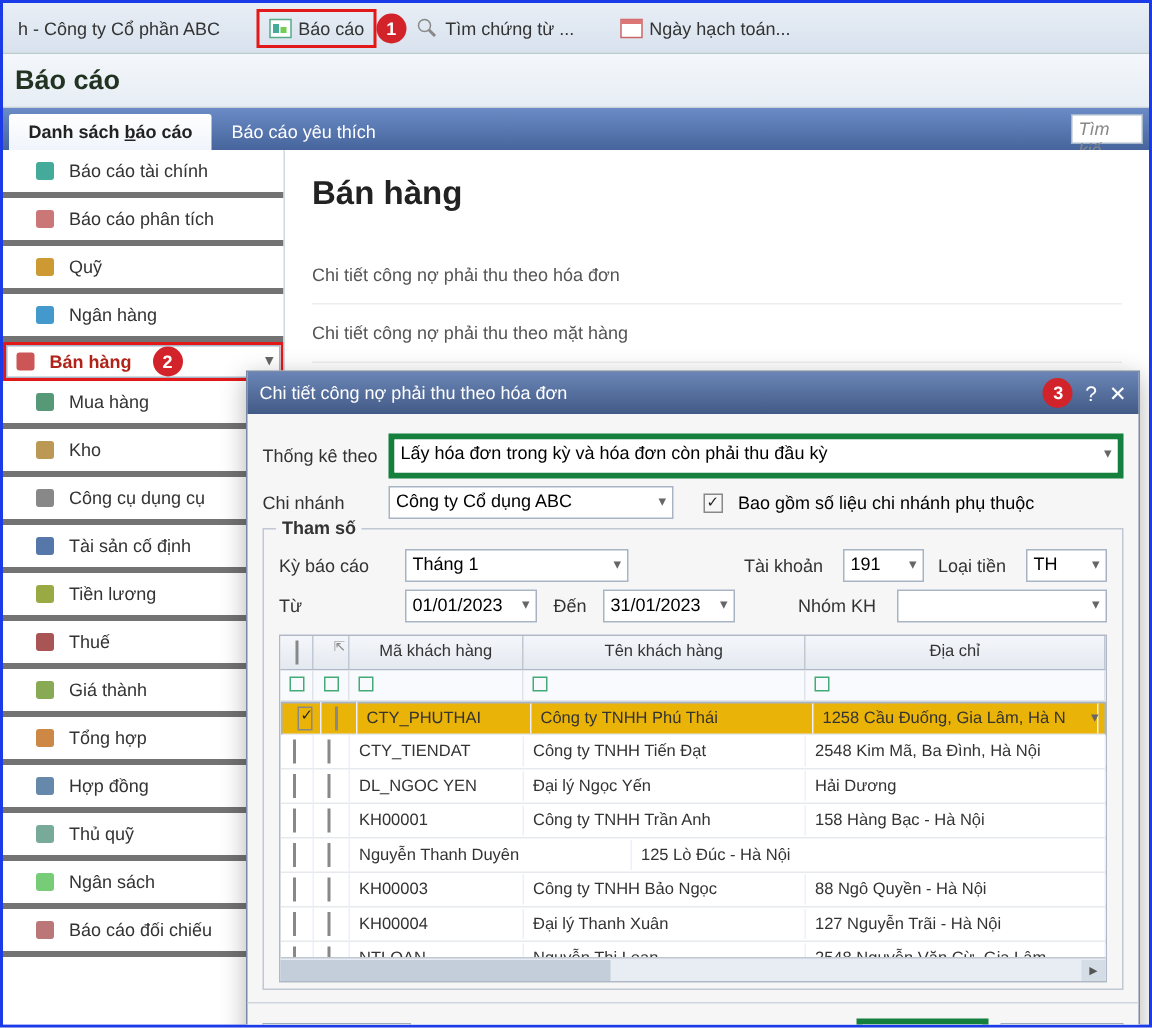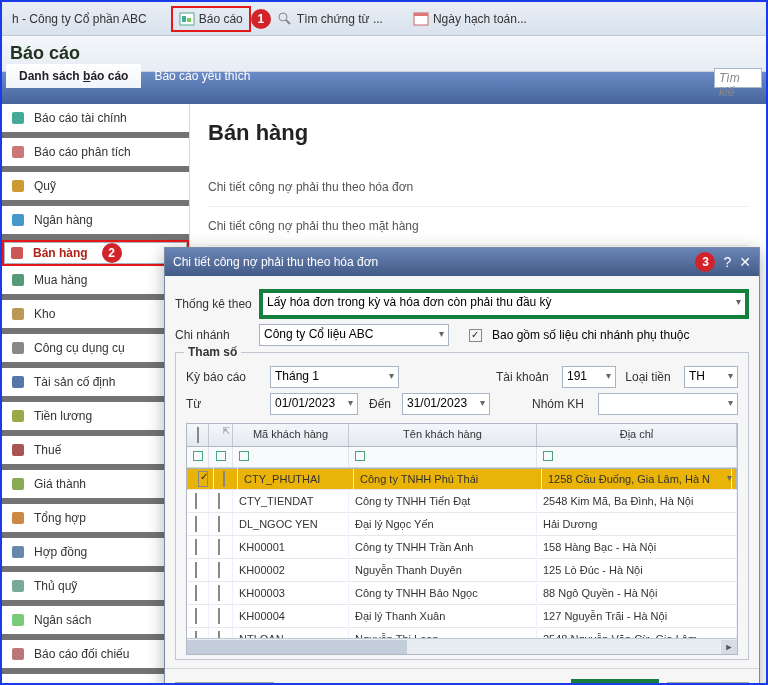--- a/index.html
+++ b/index.html
@@ -2,28 +2,28 @@
 <html><head>
 <meta charset="utf-8">
 <style>
 *{box-sizing:border-box;margin:0;padding:0;font-family:Tahoma,Arial,sans-serif;font-size:12px}
 body{background:#fff;width:768px;height:685px;overflow:hidden;border:2px solid #1b3ae8;position:relative}
 .topbar{height:34px;background:linear-gradient(#e8eef5,#d8e2ee);border-bottom:1px solid #bcc;display:flex;align-items:center;padding:0 4px;gap:0}
 .topbar .ti{display:flex;align-items:center;gap:4px;padding:3px 6px;color:#333}
 .red-box{border:2px solid #e31818}
 .badge{display:inline-flex;width:20px;height:20px;border-radius:50%;background:#d2232a;color:#fff;align-items:center;justify-content:center;font-weight:bold;font-size:12px}
 .title{background:linear-gradient(#f4f7fb,#e6edf4);height:36px;display:flex;align-items:center;padding:0 8px;font-size:18px;font-weight:bold;color:#232;border-bottom:1px solid #c9d3dd}
-.tabs{height:28px;background:linear-gradient(#6a8bc6,#47659c);display:flex;align-items:flex-end;padding:16px 4px}
+.tabs{height:28px;background:linear-gradient(#6a8bc6,#47659c);display:flex;align-items:flex-start;padding:4px 4px}
 .tab{padding:5px 13px;font-size:12px;color:#fff;cursor:pointer;border-radius:2px 2px 0 0}
 .tab.active{background:linear-gradient(#fff,#f0f4fb);color:#222;font-weight:bold}
 .tab u{text-decoration:underline}
 .search-box{margin-left:auto;background:#fff;height:20px;width:48px;padding:2px 4px;font-style:italic;color:#888;border:1px solid #a8b8cc}
 .main{display:flex;height:calc(100% - 98px)}
 .sidebar{width:188px;background:#fff;border-right:1px solid #d0d8e0;overflow:hidden}
-.sb-item{display:flex;align-items:center;gap:8px;padding:6px 8px;cursor:pointer;border-bottom:6px solid #737373;color:#333}
+.sb-item{display:flex;align-items:center;gap:8px;padding:6px 20px;cursor:pointer;border-bottom:4px solid #737373;color:#333}
 .sb-item.sel{color:#b02318;font-weight:bold}
 .sb-icon{width:16px;height:16px;display:inline-block}
 .content{flex:1;padding:8px 18px;background:#fff}
 .content h1{font-size:22px;font-weight:bold;color:#222;margin:8px 0 22px}
 .content .rpt{padding:12px 0;color:#555;border-bottom:1px solid #eee}
 
 .dlg{position:absolute;left:162px;top:245px;width:596px;background:#f6f6f6;border:1px solid #7a8aa6;box-shadow:0 4px 16px rgba(0,0,0,.3)}
 .dlg-title{background:linear-gradient(#6a85b6,#425a86);color:#fff;height:28px;display:flex;align-items:center;padding:0 8px;font-size:12px}
 .dlg-title .r{margin-left:auto;display:flex;gap:8px;align-items:center}
 .dlg-title .x{color:#fff;cursor:pointer;font-size:14px}
@@ -227,31 +227,31 @@
   </div>
   <div class="dlg-body">
     <div class="row">
       <label>Thống kê theo</label>
       <div class="hl-red" style="flex:1">
           <div class="sel" style="width:100%">Lấy hóa đơn trong kỳ và hóa đơn còn phải thu đầu kỳ</div>
         </div>
     </div>
     <div class="row">
       <label>Chi nhánh</label>
-      <div class="sel" style="width:190px">Công ty Cổ liệu ABC</div>
+      <div class="sel" style="width:190px">Công ty Cổ dụng ABC</div>
       <span style="width:8px"></span>
       <span class="chk on"></span>
       <span>Bao gồm số liệu chi nhánh phụ thuộc</span>
     </div>
 
     <div class="group">
       <span class="group-title">Tham số</span>
       <div class="row">
         <label>Kỳ báo cáo</label>
-        <div class="sel" style="width:129px">Tháng 1</div>
+        <div class="sel" style="width:149px">Tháng 1</div>
         <span style="flex:1"></span>
         <label style="width:60px">Tài khoản</label>
         <div class="sel" style="width:54px">191</div>
         <label style="width:56px;text-align:center;padding-right:4px">Loại tiền</label>
         <div class="sel" style="width:54px">TH</div>
       </div>
       <div class="row">
         <label>Từ</label>
         <div class="sel" style="width:88px">01/01/2023</div>
         <label style="width:32px;text-align:center">Đến</label>
@@ -303,21 +303,20 @@
             <div class="gr">
               <div class="gc c0"><span class="chk"></span></div>
               <div class="gc c1"><span class="chk"></span></div>
               <div class="gc c2">KH00001</div>
               <div class="gc c3">Công ty TNHH Trần Anh</div>
               <div class="gc c4">158 Hàng Bạc - Hà Nội</div>
             </div>
             <div class="gr">
               <div class="gc c0"><span class="chk"></span></div>
               <div class="gc c1"><span class="chk"></span></div>
-              <div class="gc c2">KH00002</div>
               <div class="gc c3">Nguyễn Thanh Duyên</div>
               <div class="gc c4">125 Lò Đúc - Hà Nội</div>
             </div>
             <div class="gr">
               <div class="gc c0"><span class="chk"></span></div>
               <div class="gc c1"><span class="chk"></span></div>
               <div class="gc c2">KH00003</div>
               <div class="gc c3">Công ty TNHH Bảo Ngọc</div>
               <div class="gc c4">88 Ngô Quyền - Hà Nội</div>
             </div>

